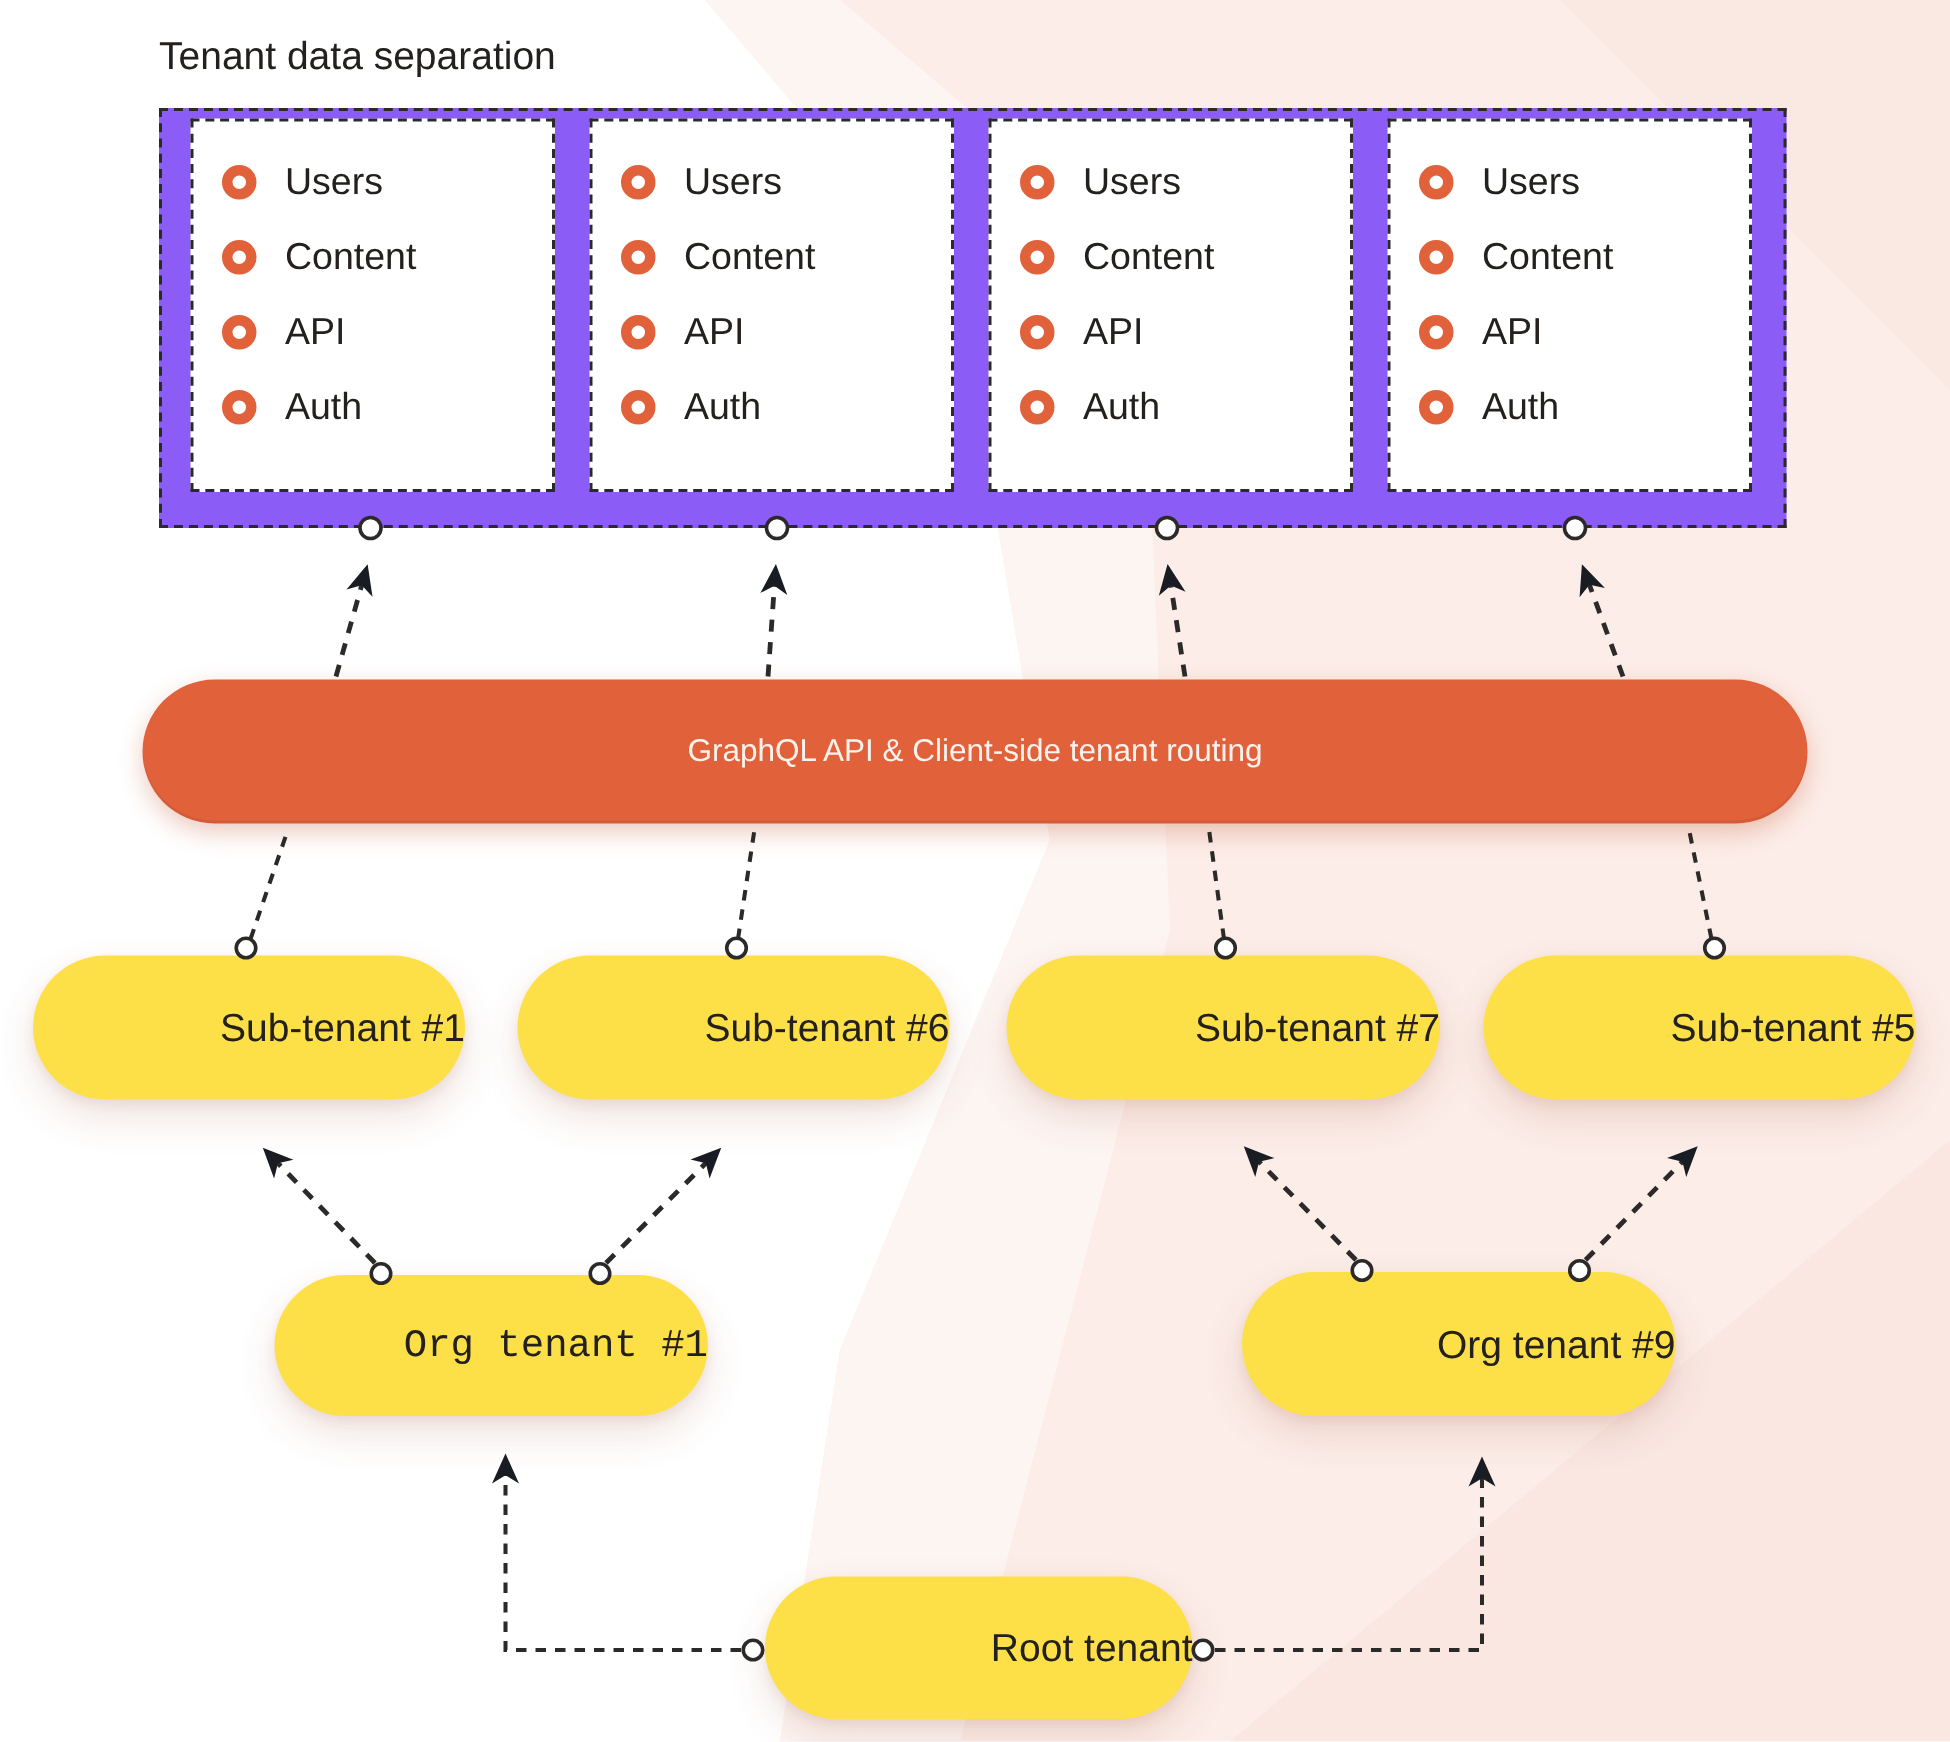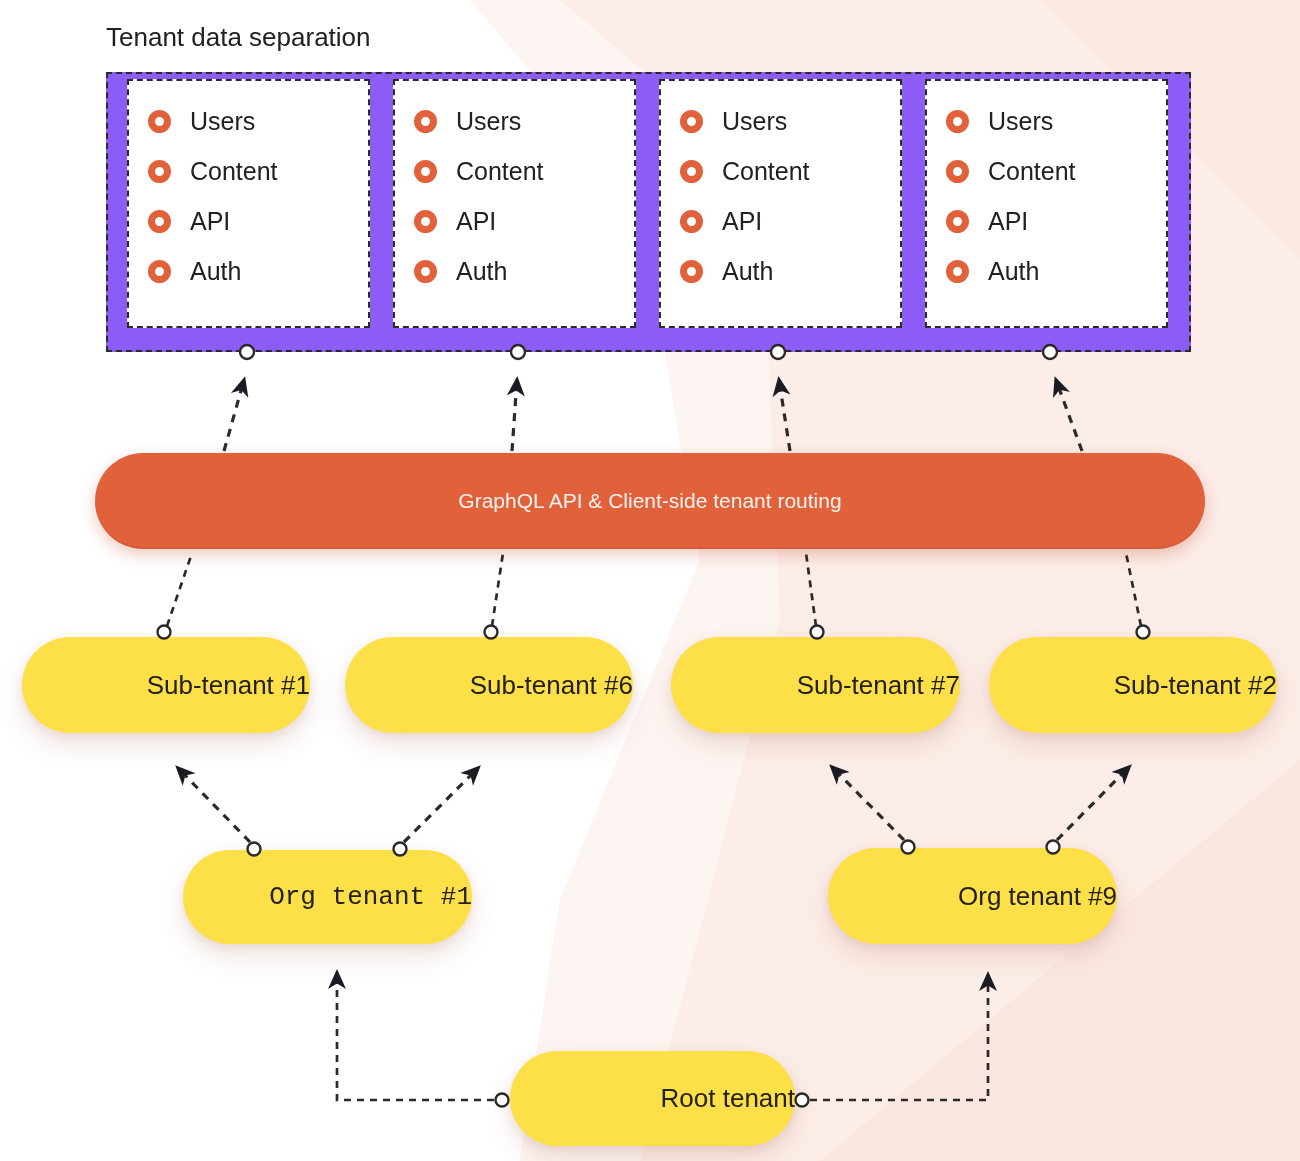--- a/index.html
+++ b/index.html
@@ -158,21 +158,21 @@
 <div class="pill sub1">
     <span>Sub-tenant #1</span>
   </div>
 <div class="pill sub2">
     <span>Sub-tenant #6</span>
   </div>
 <div class="pill sub3">
     <span>Sub-tenant #7</span>
   </div>
 <div class="pill sub4">
-    <span>Sub-tenant #2</span>
+    <span>Sub-tenant #5</span>
   </div>
 <div class="pill org1">
     <span>Org tenant #1</span>
   </div>
 <div class="pill org2">
     <span>Org tenant #9</span>
   </div>
 <div class="pill root">
     <span>Root tenant</span>
   </div>

